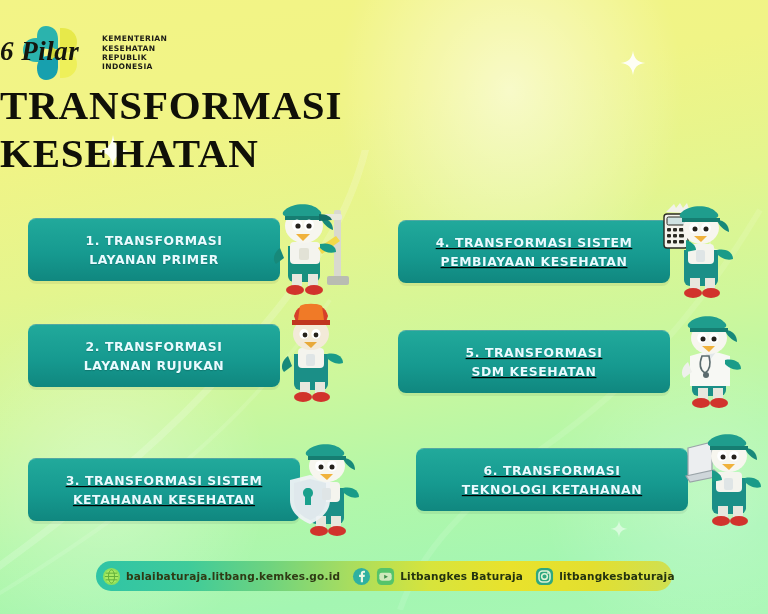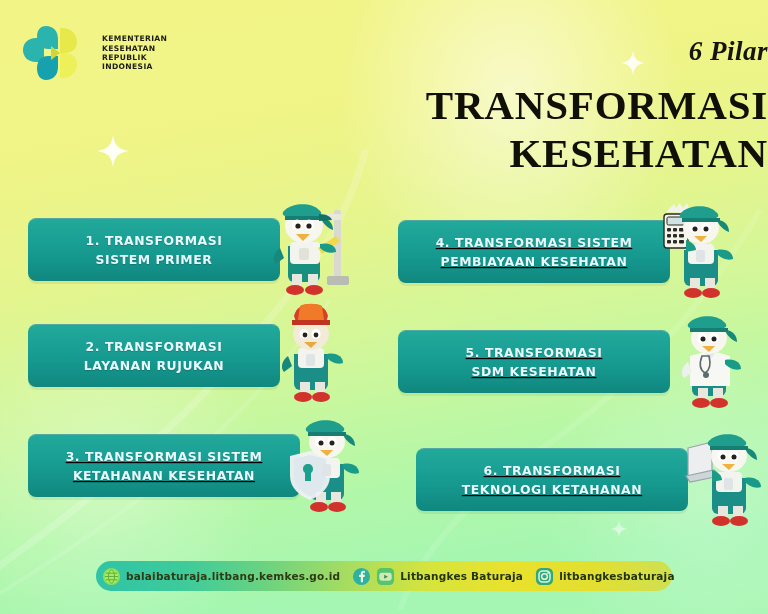--- a/index.html
+++ b/index.html
@@ -21,39 +21,39 @@
 
   
   .sparkle{position:absolute;pointer-events:none;}
   .sparkle svg{display:block;}
 
   
   .logo-wrap{position:absolute;left:22px;top:22px;display:flex;align-items:center;gap:22px;}
   .logo-mark{width:58px;height:62px;flex:none;}
   .logo-text{font-size:7.6px;line-height:9.4px;font-weight:bold;letter-spacing:.35px;color:#1c1c16;font-family:"DejaVu Sans",sans-serif;}
 
-  .title-block{position:absolute;left:0;right:0;top:36px;text-align:right;}
+  .title-block{position:absolute;left:0;right:0;top:36px;text-align:left;}
   .title-kicker{
     font-family:"Liberation Serif","DejaVu Serif",serif;
     font-style:italic;font-weight:bold;font-size:27px;color:#15150d;
     letter-spacing:.5px;line-height:30px;
   }
   .title-main{
     font-family:"Liberation Serif","DejaVu Serif",serif;
     font-weight:bold;font-size:41px;color:#101008;
     letter-spacing:.8px;line-height:48px;margin-top:15px;
   }
   .title-main .l2{display:block;}
 
   
   .grid{position:absolute;left:0;top:198px;width:768px;height:320px;}
   .cell{position:absolute;width:352px;height:100px;}
   .cell.c1{left:28px;top:0;}
   .cell.c2{left:28px;top:106px;}
-  .cell.c3{left:28px;top:216px;}
+  .cell.c3{left:28px;top:240px;}
   .cell.c4{left:398px;top:2px;}
   .cell.c5{left:398px;top:112px;}
   .cell.c6{left:416px;top:230px;}
 
   .pill{
     position:absolute;left:0;top:20px;height:62px;
     border-radius:8px;
     background:linear-gradient(180deg,#21a99b 0%,#169a90 55%,#10877f 100%);
     box-shadow:0 3px 0 rgba(0,0,0,.06);
     display:flex;align-items:center;justify-content:center;text-align:center;
@@ -149,21 +149,21 @@
       <span class="l2">KESEHATAN</span>
     </div>
   </div>
 
   <div class="grid">
 
     <div class="cell c1">
       <div class="pill w-narrow">
         <div class="pill-label">
           <span class="ln">1. TRANSFORMASI</span>
-          <span class="ln">SISTEM PRIMER</span>
+          <span class="ln">LAYANAN PRIMER</span>
         </div>
       </div>
       <div class="mascot" style="left:238px;">
         <svg viewBox="0 0 96 104">
           <rect x="68" y="14" width="7" height="74" rx="2" fill="#d9d9cf"></rect>
           <rect x="61" y="80" width="22" height="9" rx="2" fill="#b9bcb2"></rect>
           <rect x="58" y="18" width="18" height="6" rx="2" fill="#e8e8dc"></rect>
           <path d="M22 50 l0 30 a6 6 0 0 0 6 6 l20 0 a6 6 0 0 0 6 -6 l0 -30 z" fill="#18907f"></path>
           <rect x="24" y="46" width="30" height="22" rx="4" fill="#f4f4ee"></rect>
           <rect x="26" y="78" width="10" height="12" fill="#e7e7dd"></rect>

